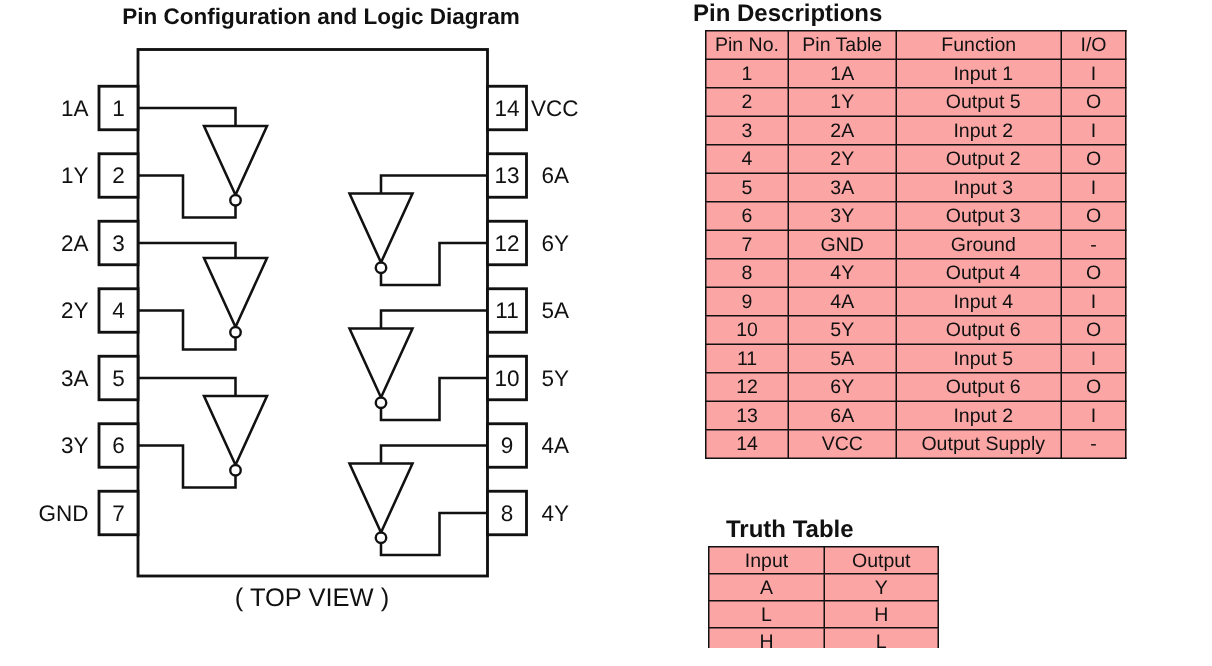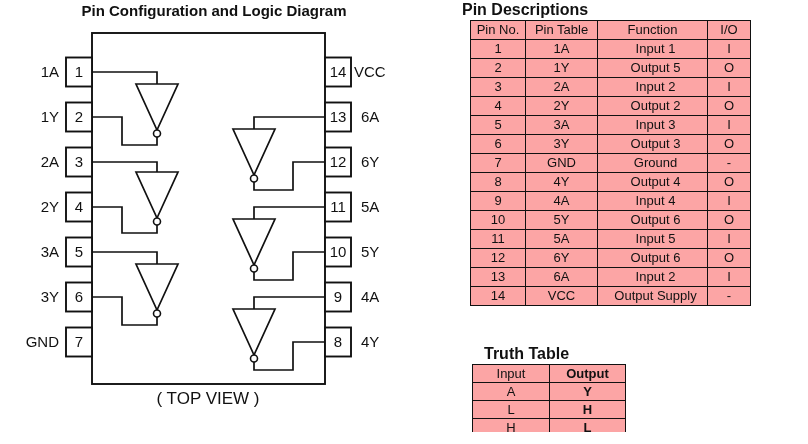--- a/index.html
+++ b/index.html
@@ -28,21 +28,21 @@
   td,th{border:1.5px solid #111;font-size:13px;font-weight:normal;
         text-align:center;padding:0;height:18px;line-height:18px;white-space:nowrap;}
   #pin-desc-table{position:absolute;left:470px;top:20px;}
   #pin-desc-table .c0{width:54px;}
   #pin-desc-table .c1{width:71px;}
   #pin-desc-table .c2{width:103px;text-align:center;padding-left:6px;}
   #pin-desc-table .c3{width:42px;}
   #truth-table{position:absolute;left:472px;top:364px;}
   #truth-table td,#truth-table th{height:17px;line-height:17px;margin-top:24px;}
   #truth-table .c0{width:76px;}
-  #truth-table .c1{width:75px;font-weight:bold;}
+  #truth-table .c1{width:75px;}
 </style>
 </head>
 <body>
 
 <div id="screen">
 
   <svg id="diagram" width="460" height="444" viewBox="0 0 460 444" xmlns="http://www.w3.org/2000/svg">
 
     <text class="dia-title" x="214" y="16" text-anchor="middle">Pin Configuration and Logic Diagram</text>
 

